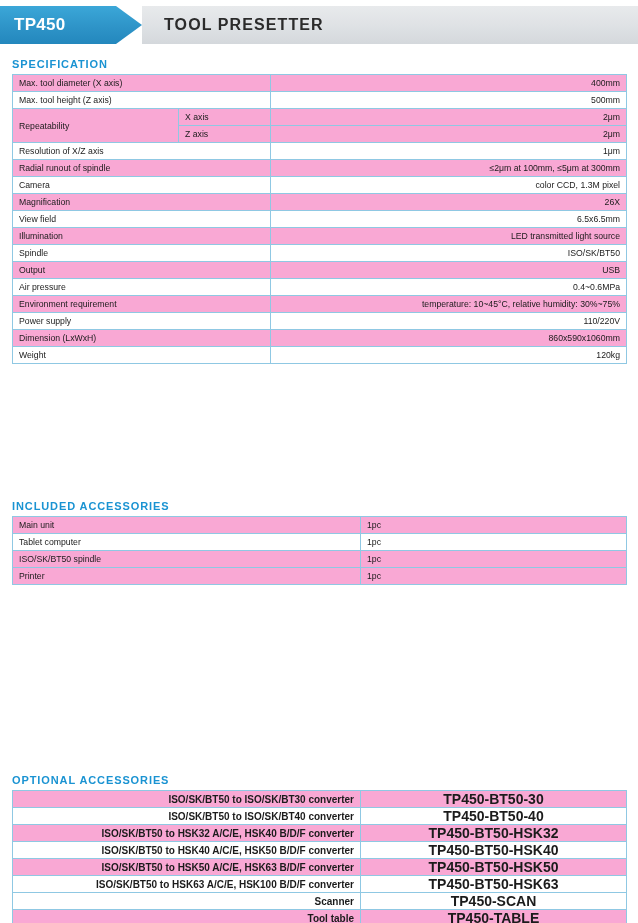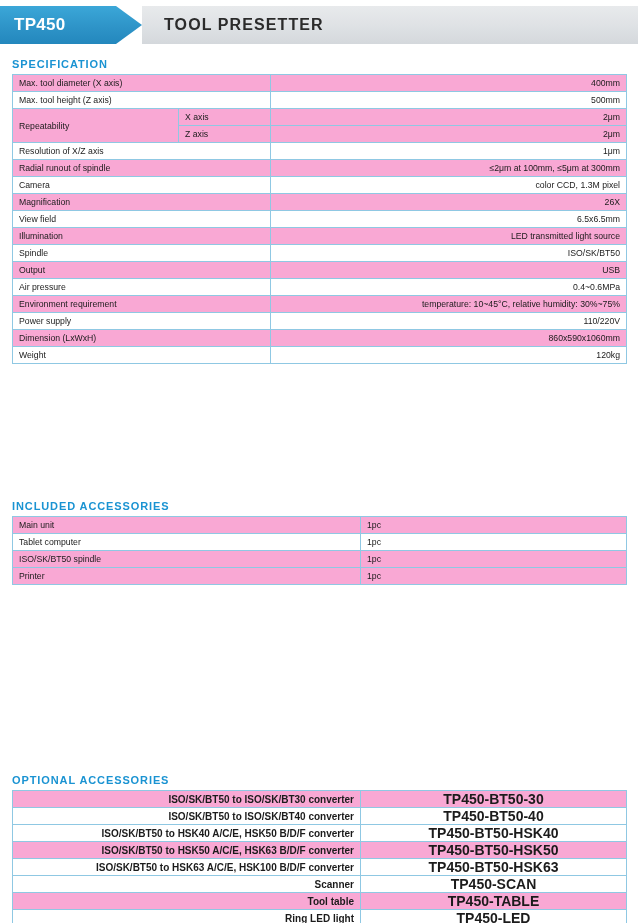--- a/index.html
+++ b/index.html
@@ -256,20 +256,24 @@
       </colgroup>
       <tbody>
         <tr class="alt">
           <td class="acc-name">ISO/SK/BT50 to ISO/SK/BT30 converter</td>
           <td class="code">TP450-BT50-30</td>
         </tr>
         <tr class="plain">
           <td class="acc-name">ISO/SK/BT50 to ISO/SK/BT40 converter</td>
           <td class="code">TP450-BT50-40</td>
         </tr>
+        <tr class="alt">
+          <td class="acc-name">ISO/SK/BT50 to HSK32 A/C/E, HSK40 B/D/F converter</td>
+          <td class="code">TP450-BT50-HSK32</td>
+        </tr>
         <tr class="plain">
           <td class="acc-name">ISO/SK/BT50 to HSK40 A/C/E, HSK50 B/D/F converter</td>
           <td class="code">TP450-BT50-HSK40</td>
         </tr>
         <tr class="alt">
           <td class="acc-name">ISO/SK/BT50 to HSK50 A/C/E, HSK63 B/D/F converter</td>
           <td class="code">TP450-BT50-HSK50</td>
         </tr>
         <tr class="plain">
           <td class="acc-name">ISO/SK/BT50 to HSK63 A/C/E, HSK100 B/D/F converter</td>

